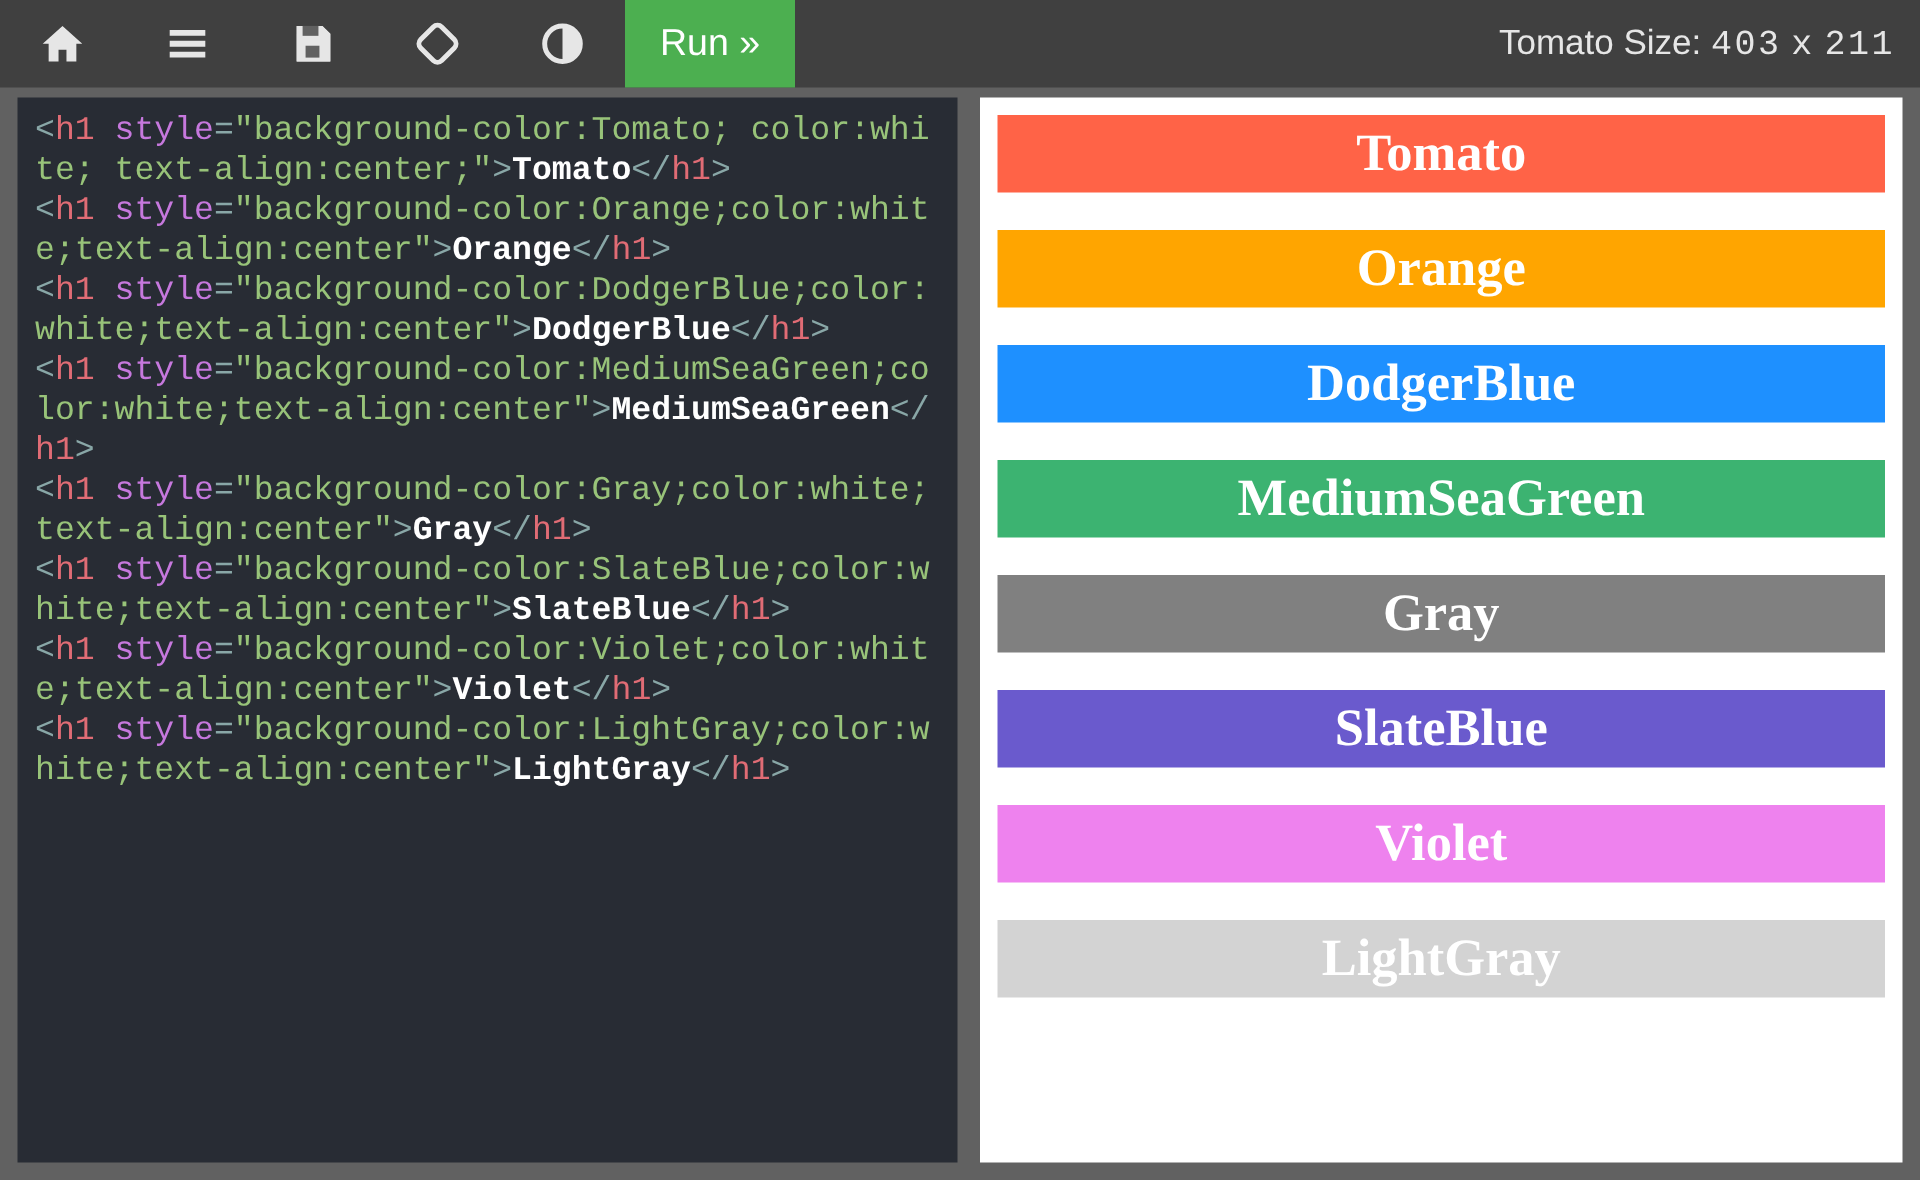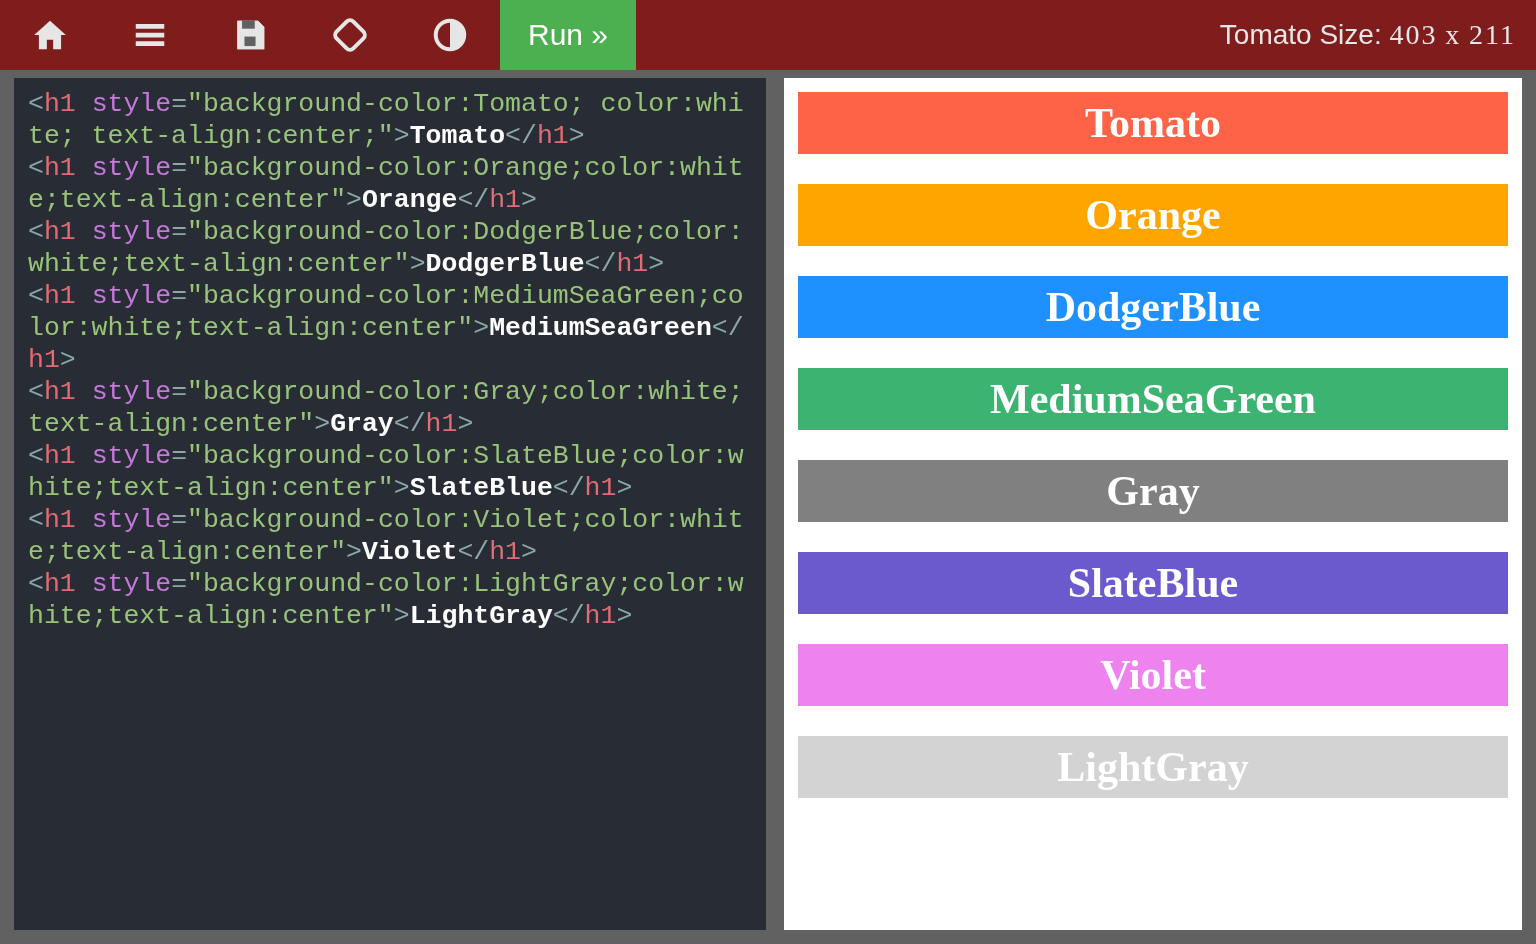--- a/index.html
+++ b/index.html
@@ -8,21 +8,21 @@
     width: 1536px;
     height: 944px;
     background: #616161;
     font-family: Verdana, Arial, sans-serif;
     overflow: hidden;
   }
 
   
   .toolbar {
     height: 70px;
-    background: #7f1d1d;
+    background: #404040;
     display: flex;
     align-items: center;
     padding: 0 20px;
     color: #e6e6e6;
   }
   .toolbar .icon-btn {
     width: 60px;
     height: 60px;
     display: flex;
     align-items: center;
@@ -50,21 +50,21 @@
   }
 
   .spacer { flex: 1; }
 
   .result-size {
     color: #e6e6e6;
     font-size: 28px;
     font-family: Verdana, Arial, sans-serif;
   }
   .result-size .num {
-    font-family: Liberation Serif, serif;
+    font-family: Liberation Mono, monospace;
     letter-spacing: 2px;
   }
 
   
   .workspace {
     display: flex;
     height: calc(944px - 70px);
     padding: 8px 14px 14px 14px;
     gap: 18px;
     box-sizing: border-box;

